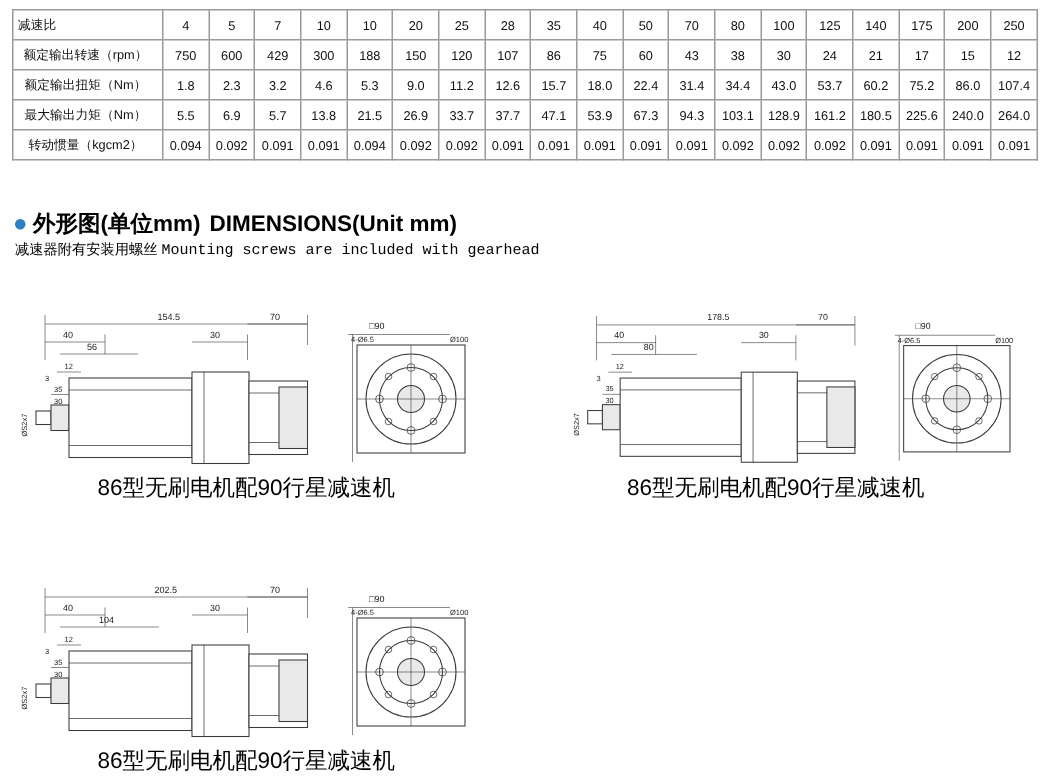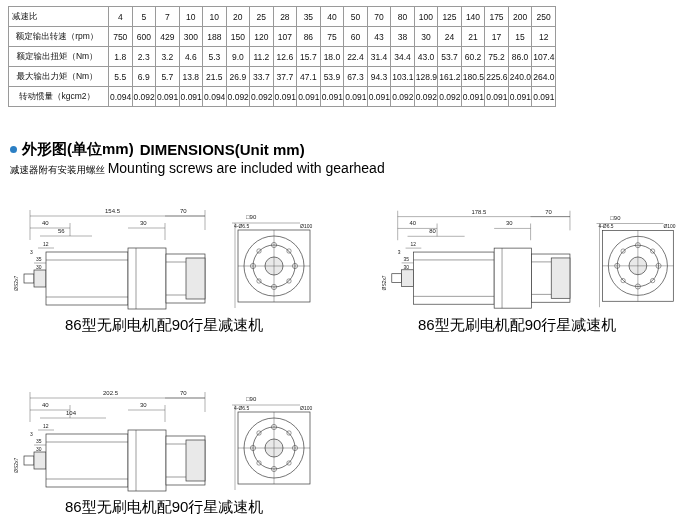--- a/index.html
+++ b/index.html
@@ -8,21 +8,21 @@
     background:#ffffff;
     font-family:"Liberation Sans","DejaVu Sans",sans-serif;
     color:#111;
     overflow:hidden;
     position:relative;
   }
   
   .spec-table{
     position:absolute;
     left:8px;top:6px;
-    width:548px;
+    width:684px;
     border-collapse:collapse;
     table-layout:fixed;
   }
   .spec-table td{
     border:1px solid #9a9a9a;
     font-size:8.5px;
     text-align:center;
     height:19px;
     padding:0 1px;
     white-space:nowrap;
@@ -47,21 +47,21 @@
   .bullet{
     width:7px;height:7px;border-radius:50%;
     background:#2b7fc4;margin-right:5px;display:inline-block;
   }
   .title-cn{font-size:15px;font-weight:bold;color:#000;}
   .title-en{font-size:15px;font-weight:bold;color:#000;margin-left:6px;}
   .subtitle{
     position:absolute;left:10px;top:160px;
     font-size:9.5px;color:#000;white-space:nowrap;
   }
-  .subtitle .en{font-size:14px;}
+  .subtitle .en{font-size:10px;font-family:Liberation Mono, monospace;}
   
   .draw-block{position:absolute;}
   .caption{
     position:absolute;
     font-size:15px;
     text-align:center;
     white-space:nowrap;
     color:#000;
   }
   svg{display:block;}

